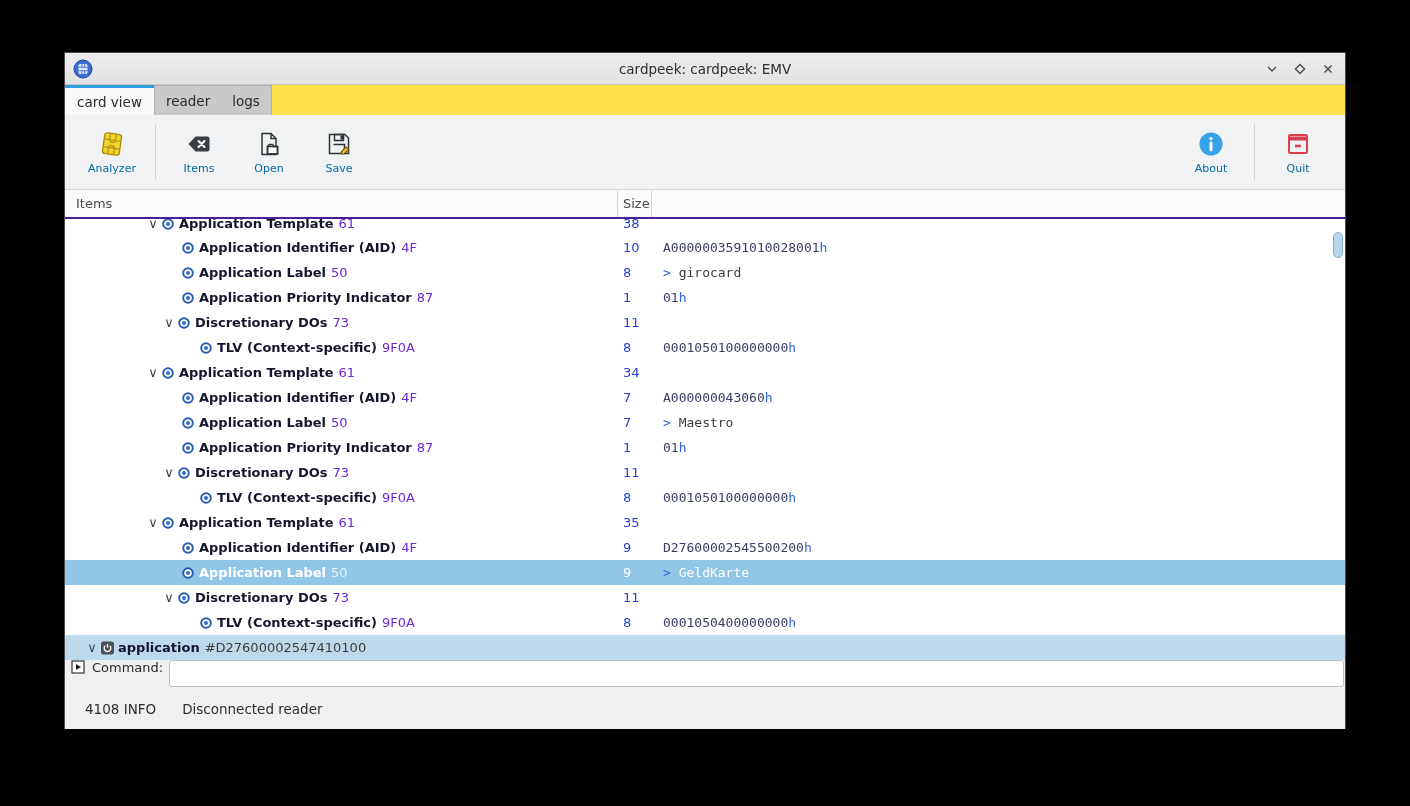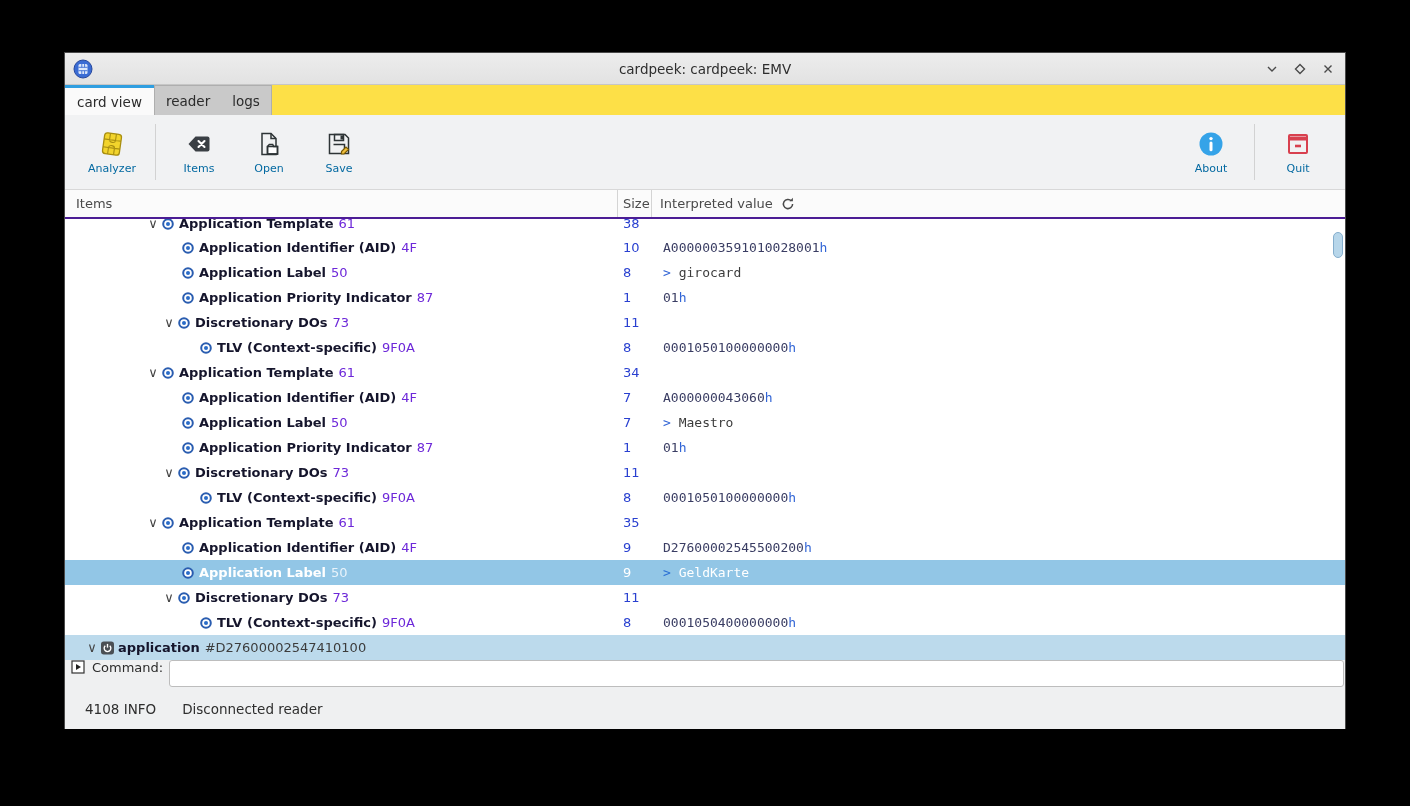--- a/index.html
+++ b/index.html
@@ -197,27 +197,20 @@
       </div>
   </div>
 
   <div class="colhdr">
     <div class="h-items">
         <span>Items</span>
       </div>
     <div class="h-size">
         <span>Size</span>
       </div>
-    <div class="h-val">
-      <span>Interpreted value</span>
-      <svg width="14" height="14" viewBox="0 0 14 14">
-        <path d="M11.6 7a4.6 4.6 0 1 1-1.3-3.2" fill="none" stroke="#4a4a4a" stroke-width="1.5"></path>
-        <path d="M11.9 0.8v3.4H8.5z" fill="#4a4a4a"></path>
-      </svg>
-    </div>
   </div>
 
   <div class="tree">
     <div>
         <div class="trow clipped">
           <div class="c-items" style="padding-left:79px">
             <span class="chev">∨</span>
             <span class="nicon record">
               <svg viewBox="0 0 12 12">
                 <circle cx="6" cy="6" r="4.8" fill="#fff" stroke="#2a5db0" stroke-width="2"></circle>

